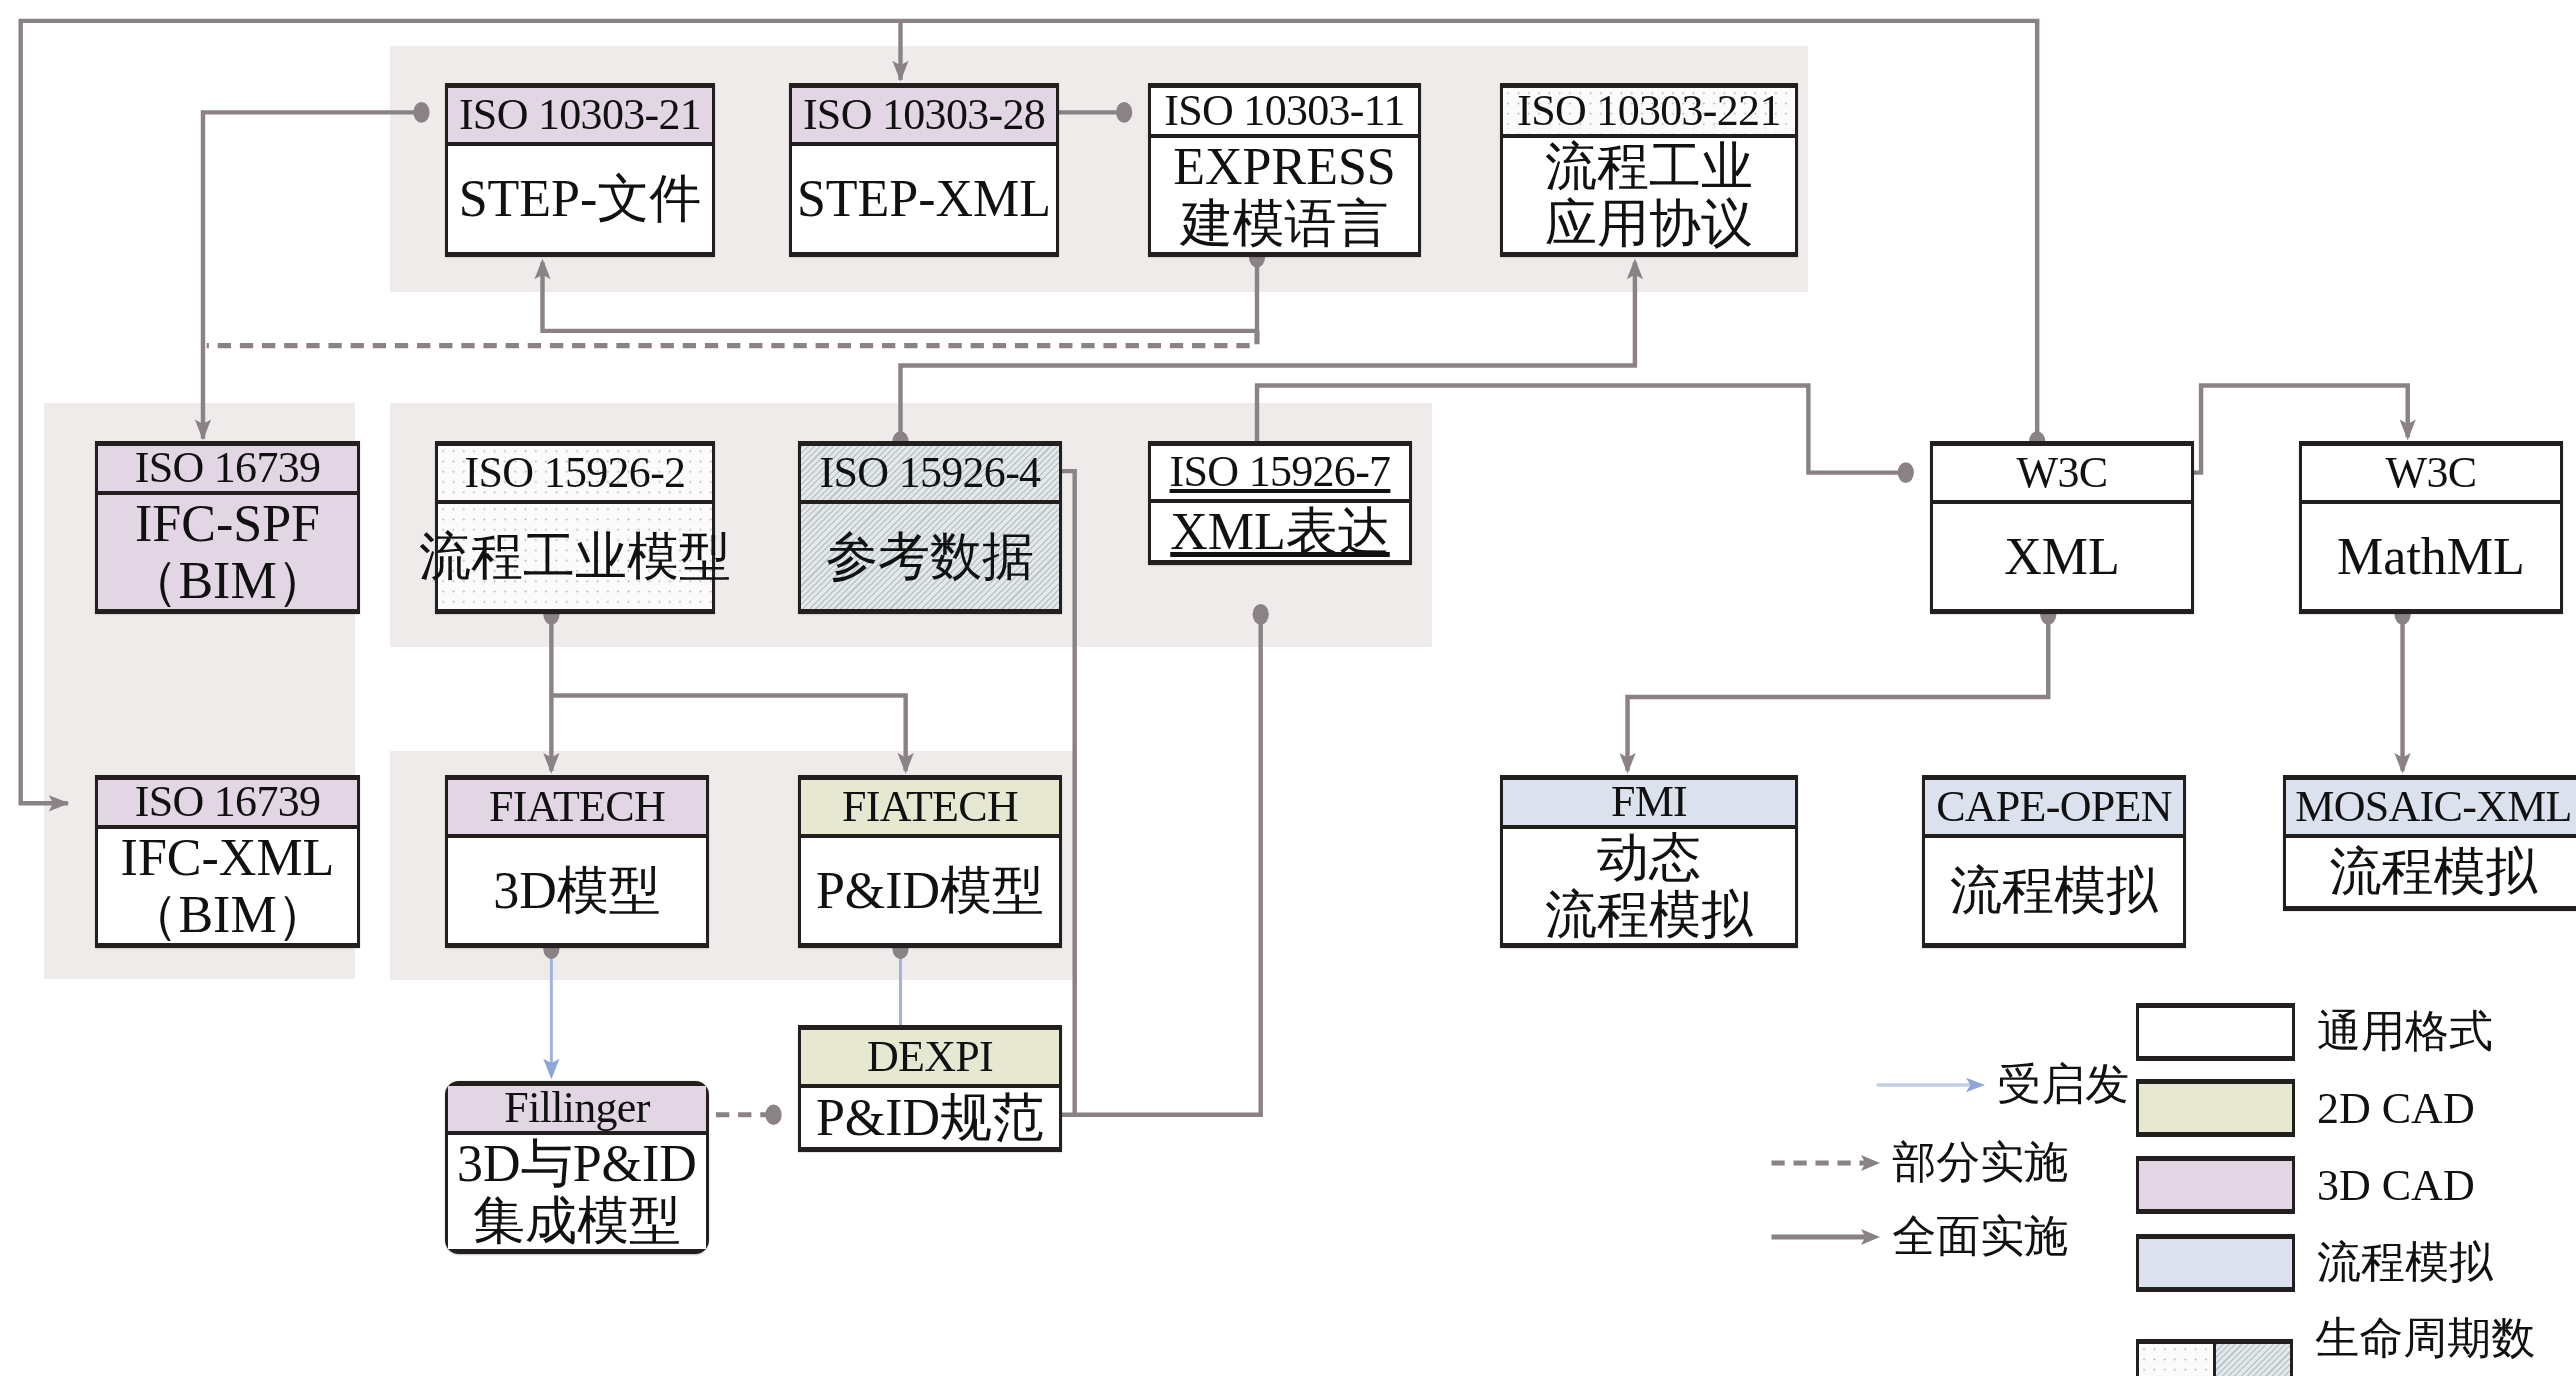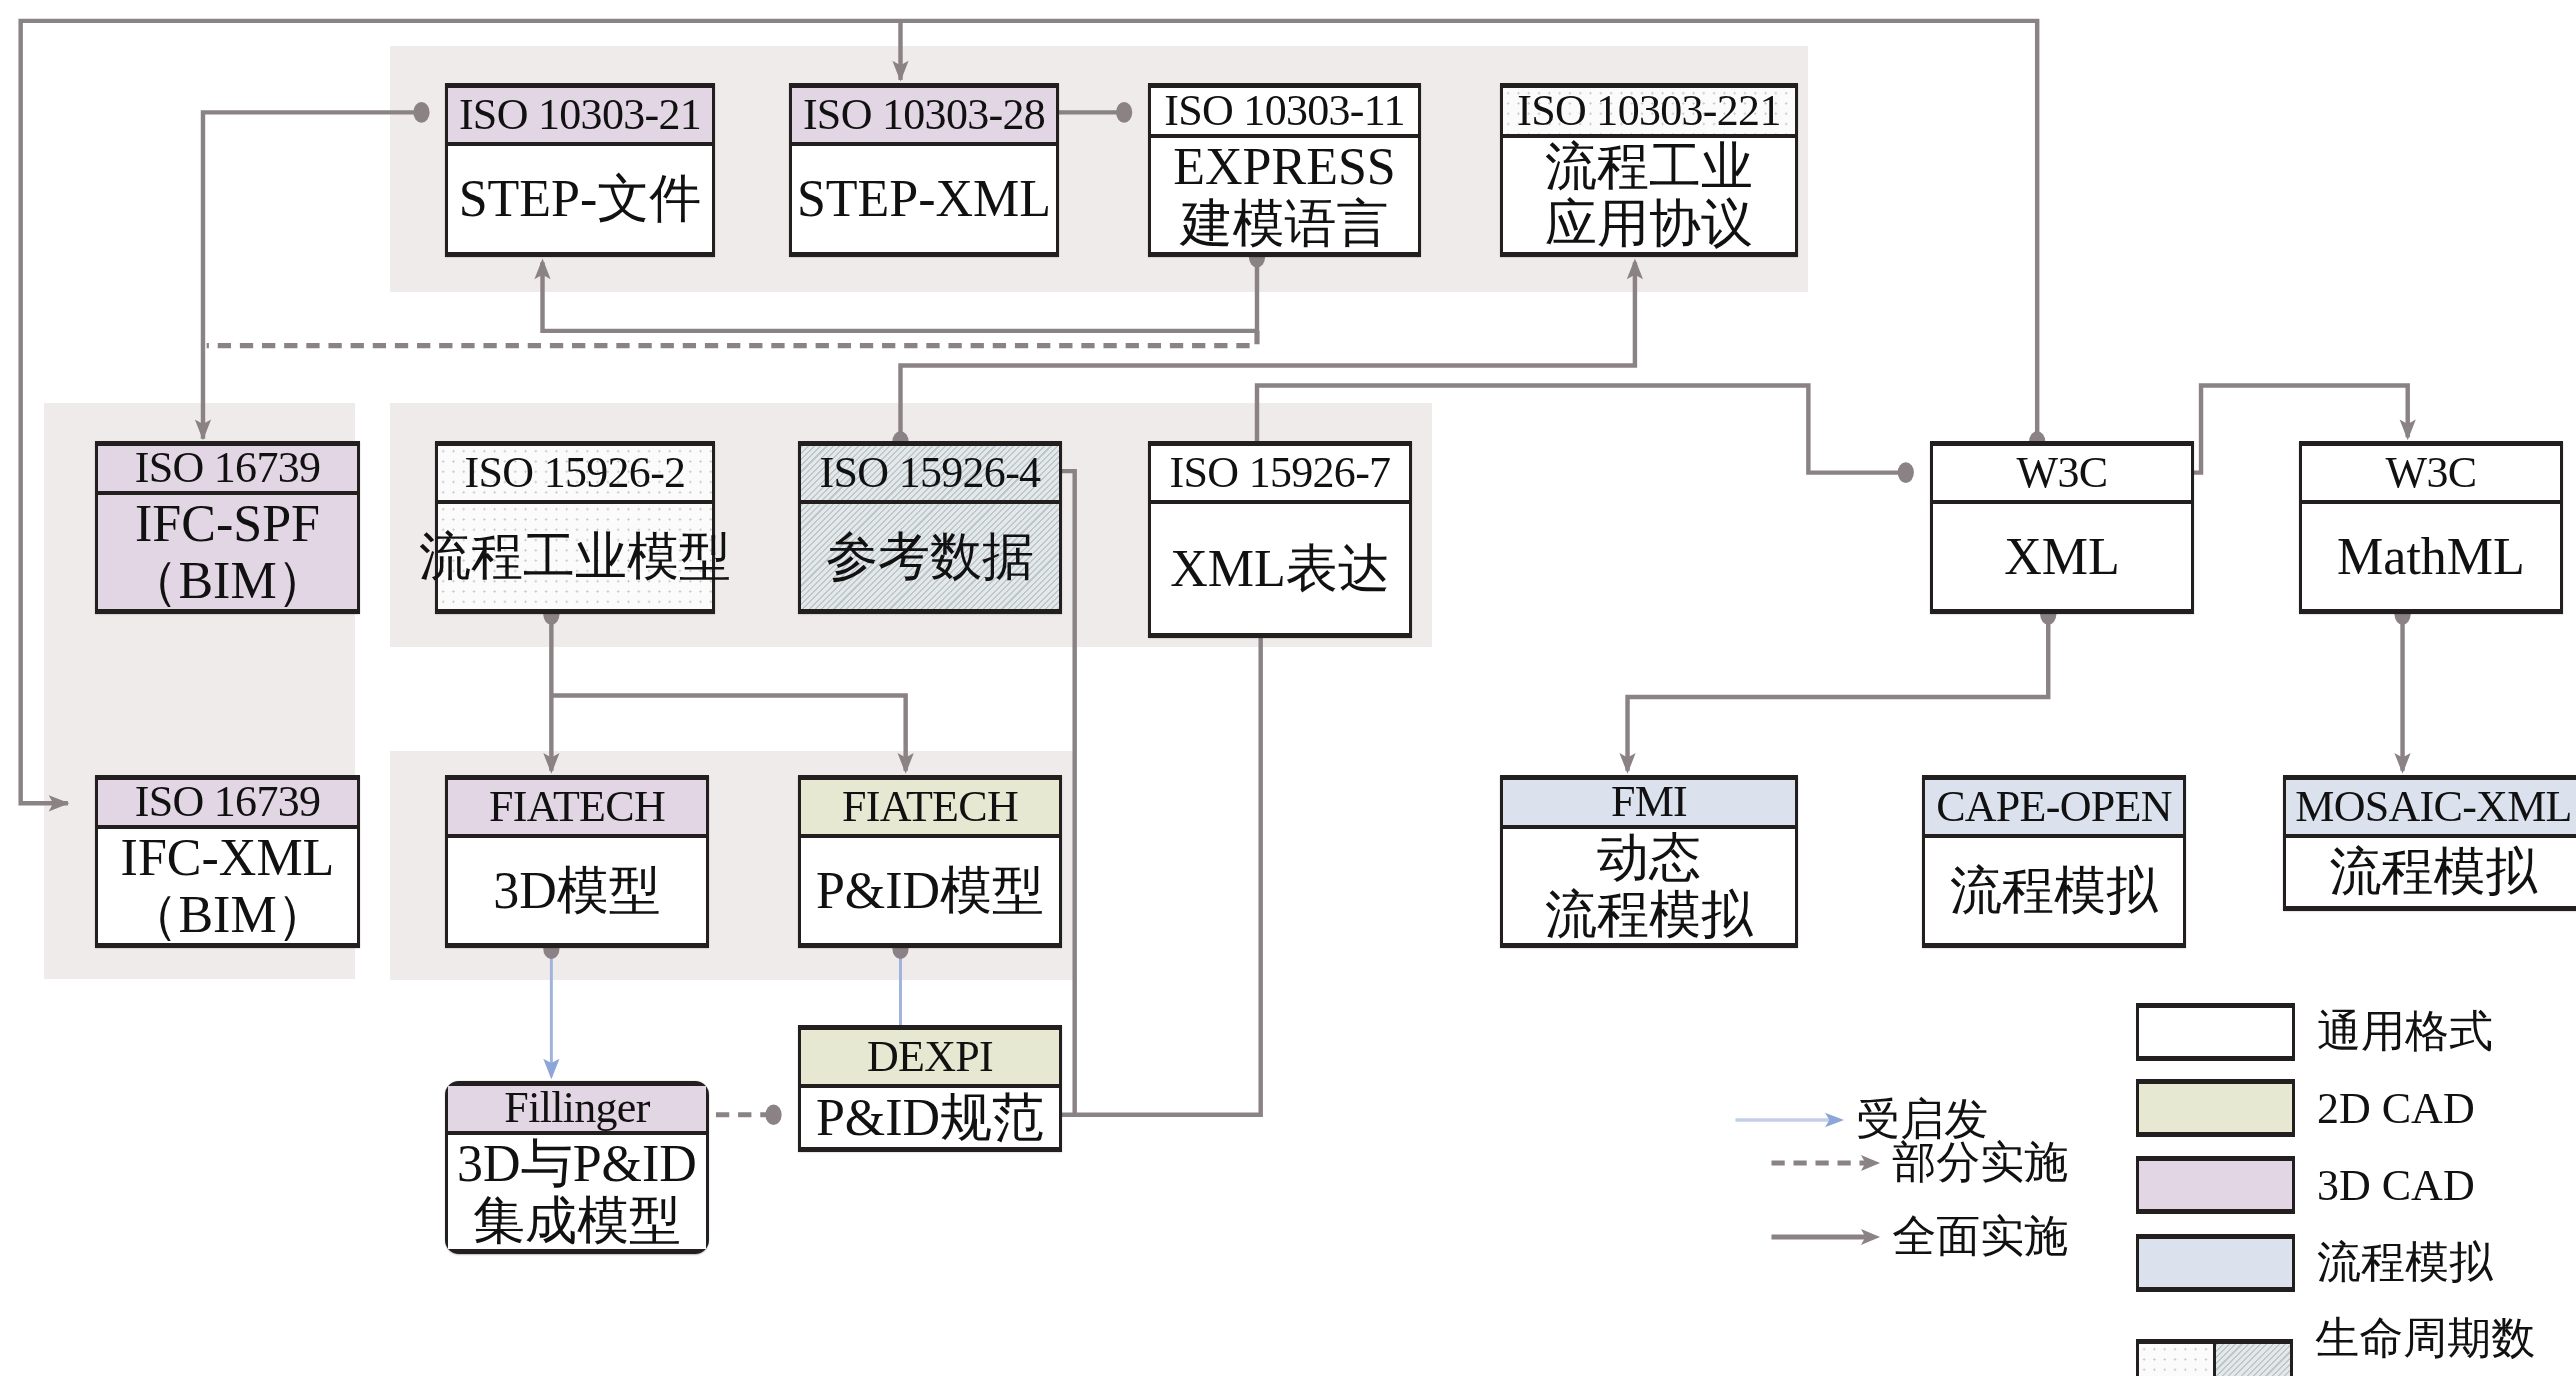--- a/index.html
+++ b/index.html
@@ -212,21 +212,21 @@
     <div class="node-body fill-dots">
         <span>流程工业模型</span>
       </div>
   </div>
   <div class="node" style="left:774px;top:441px;width:264px;height:173px;">
     <div class="node-header fill-hatch">ISO 15926-4</div>
     <div class="node-body fill-hatch">
         <span>参考数据</span>
       </div>
   </div>
-  <div class="node" style="left:1124px;top:441px;width:264px;height:197px;">
+  <div class="node" style="left:1124px;top:441px;width:264px;height:124px;text-decoration:underline;">
     <div class="node-header fill-generic">ISO 15926-7</div>
     <div class="node-body fill-generic">
         <span>XML表达</span>
       </div>
   </div>
 
   <div class="node" style="left:421px;top:775px;width:264px;height:173px;">
     <div class="node-header fill-3d">FIATECH</div>
     <div class="node-body fill-generic">
         <span>3D模型</span>
@@ -279,21 +279,21 @@
         <span>流程模拟</span>
       </div>
   </div>
   <div class="node" style="left:2259px;top:775px;width:301px;height:136px;">
     <div class="node-header fill-sim">MOSAIC-XML</div>
     <div class="node-body fill-generic">
         <span>流程模拟</span>
       </div>
   </div>
 
-  <div class="legend-line-item" style="left:1735px;top:1055px;margin-top:35px;">
+  <div class="legend-line-item" style="left:1876px;top:1055px;">
     <svg width="111" height="22" viewBox="0 0 150 30">
       <line x1="0" y1="15" x2="128" y2="15" stroke="#c3cfe4" stroke-width="5"></line>
       <polygon points="148,15 122,5 128,15 122,25" fill="#8ea5d8"></polygon>
     </svg>
     <span>受启发</span>
   </div>
   <div class="legend-line-item" style="left:1771px;top:1133px;">
     <svg width="111" height="22" viewBox="0 0 150 30">
       <line x1="0" y1="15" x2="128" y2="15" stroke="#8a8284" stroke-width="7" stroke-dasharray="18,12"></line>
       <polygon points="148,15 122,4 128,15 122,26" fill="#8a8284"></polygon>

